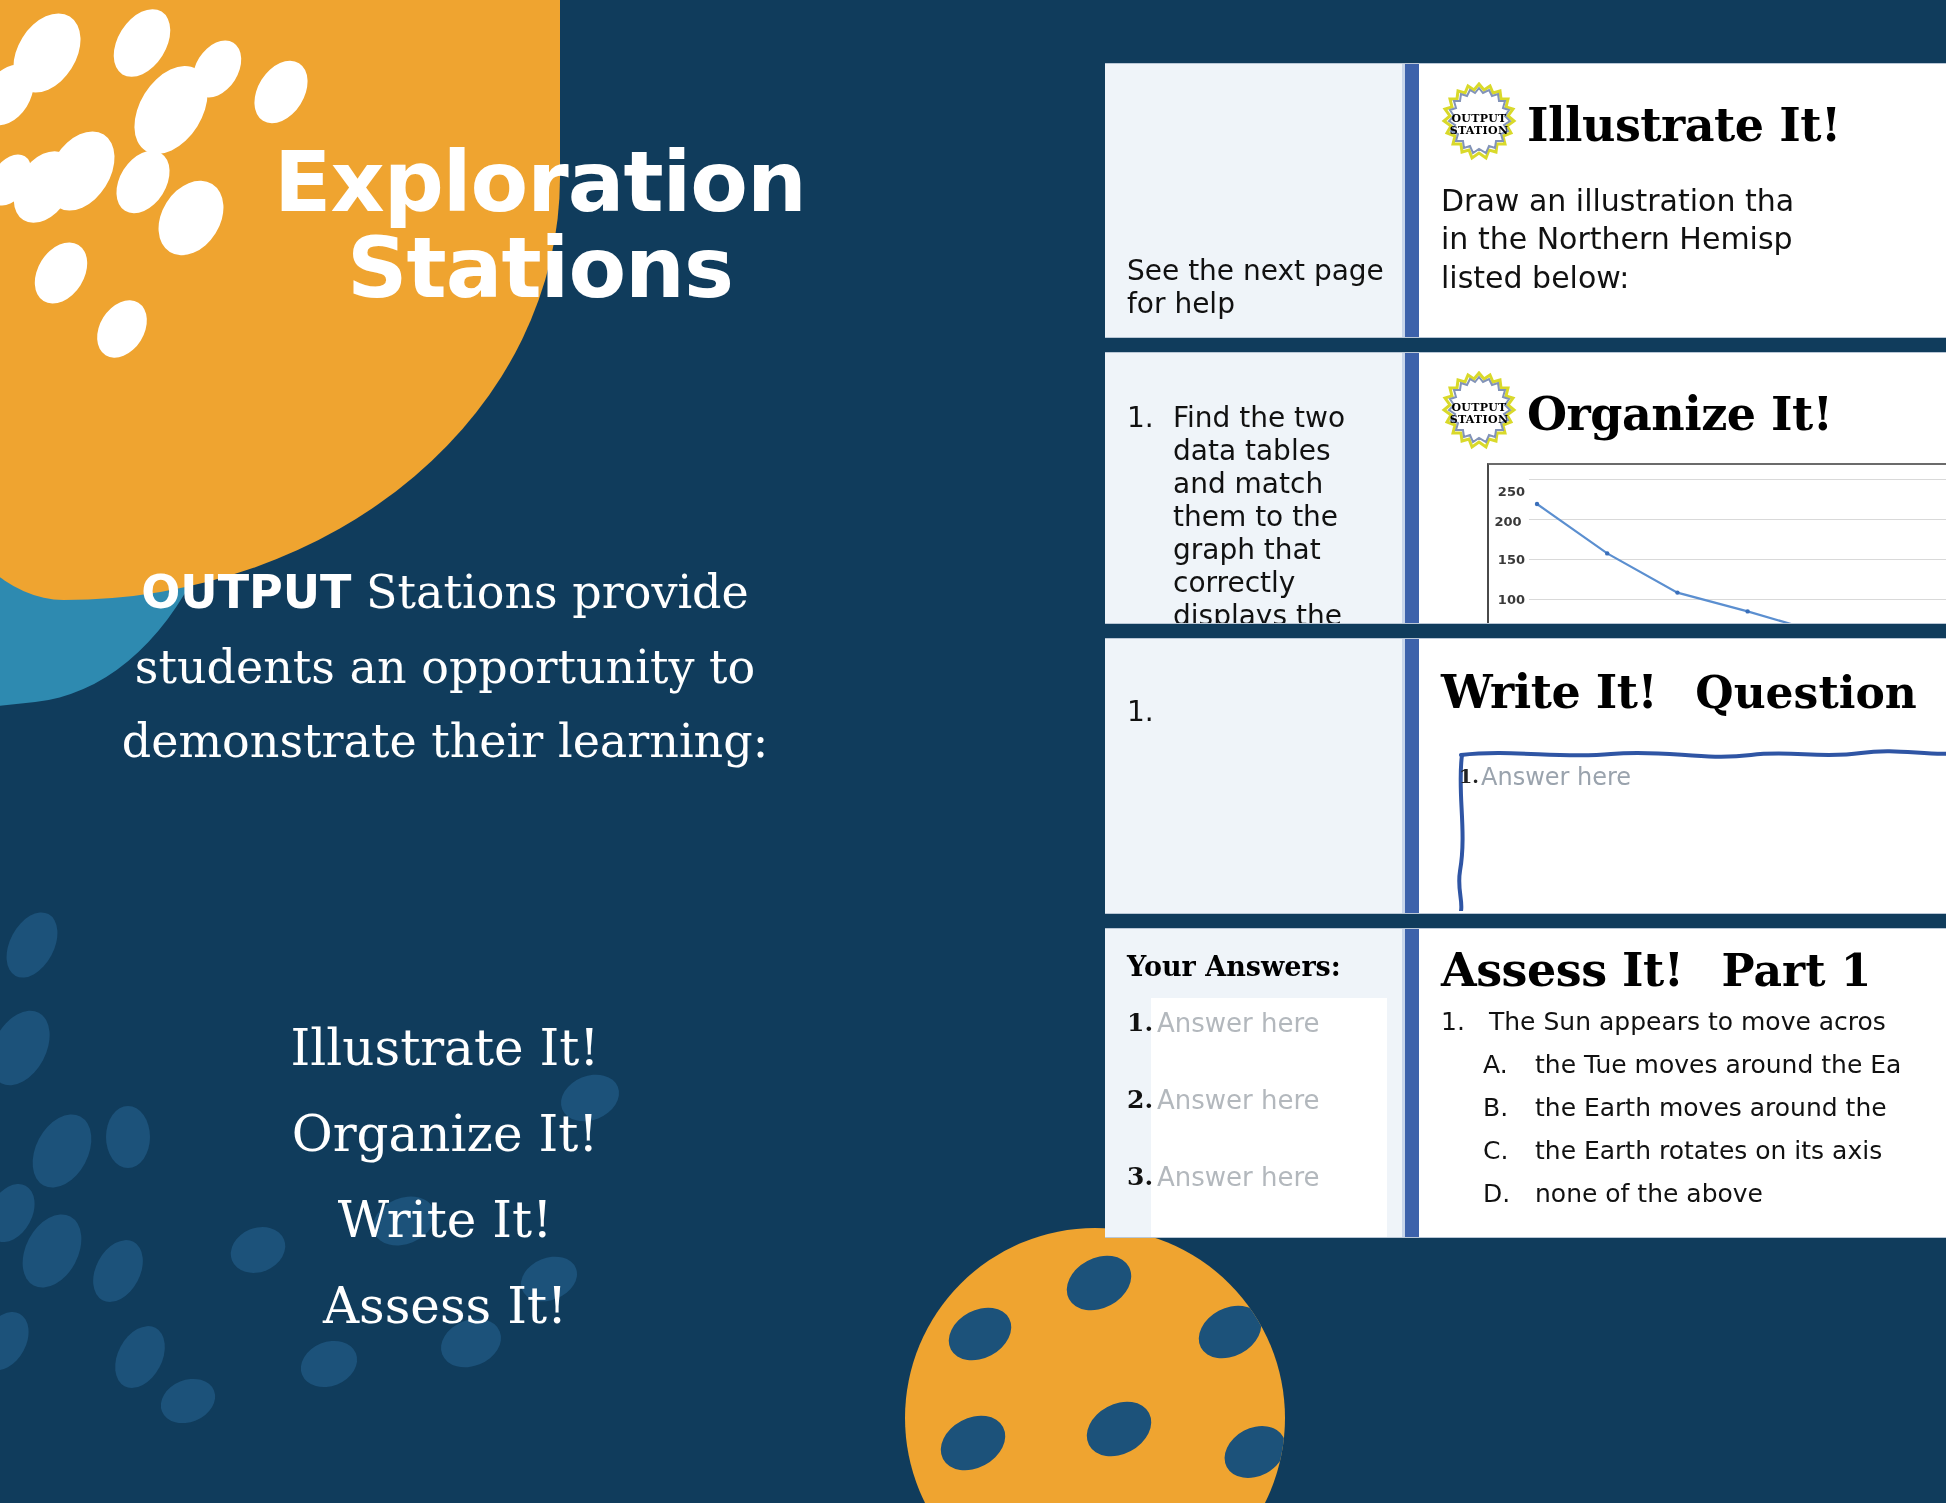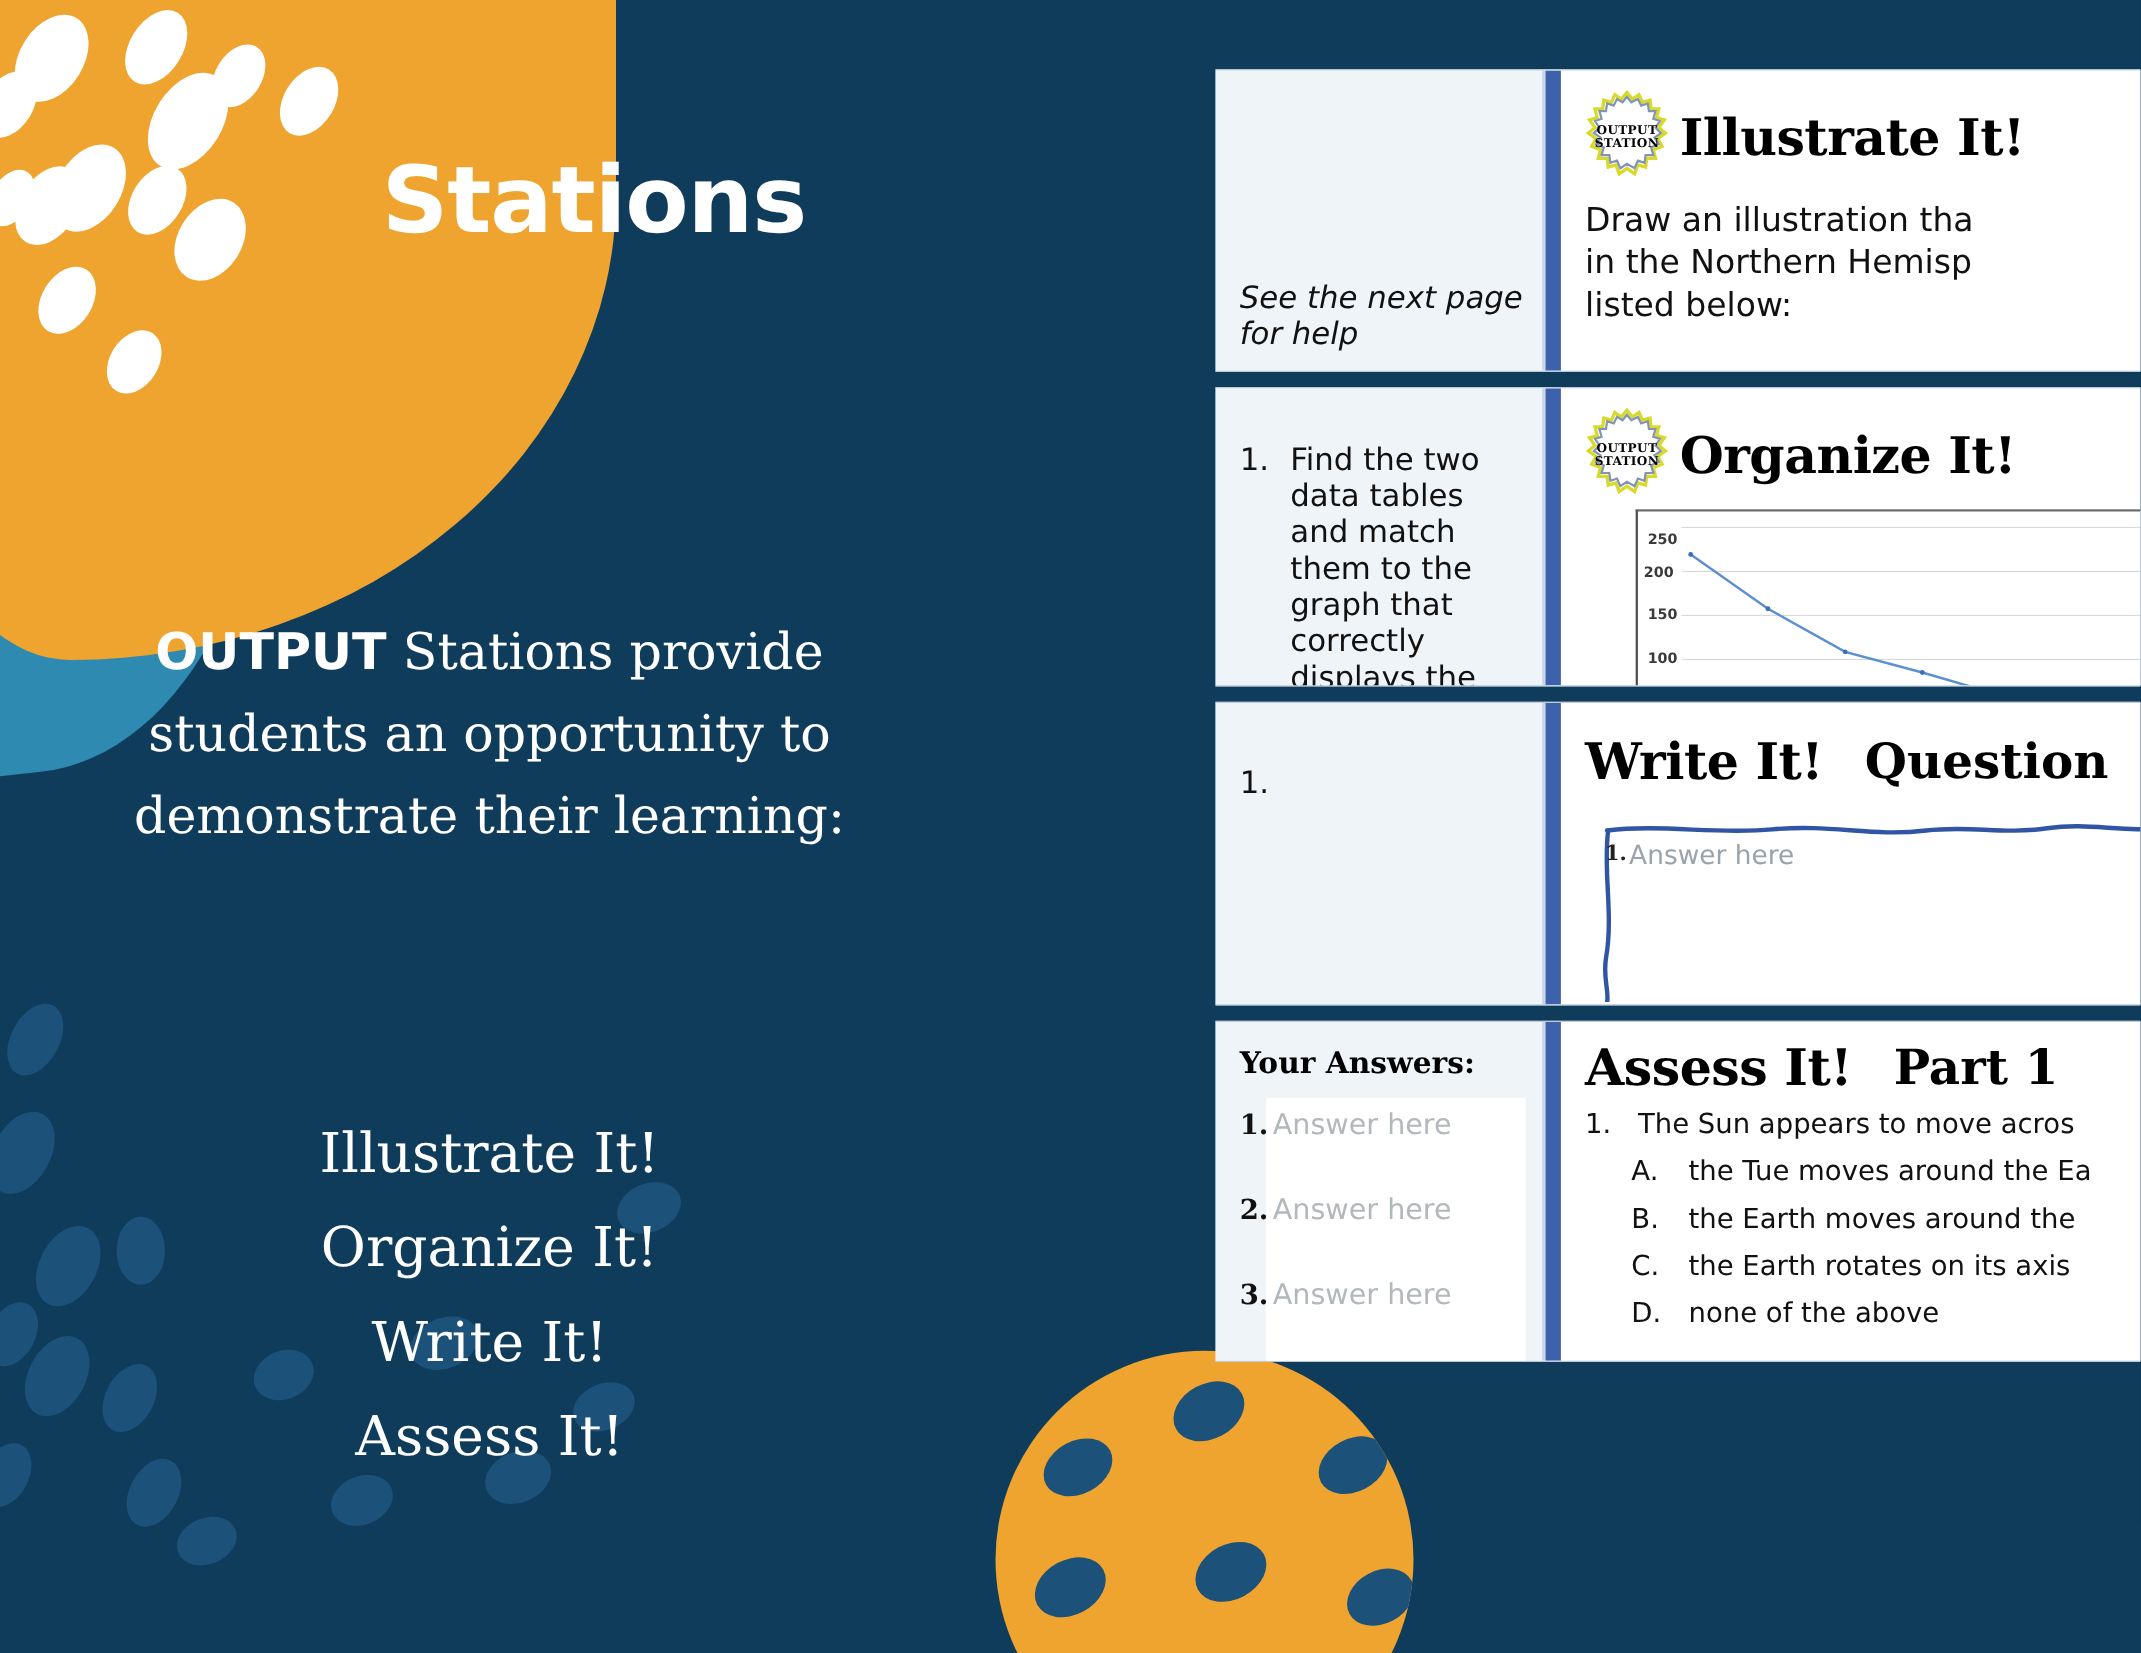--- a/index.html
+++ b/index.html
@@ -128,21 +128,21 @@
   
   .instr {
     font-family: "DejaVu Sans", sans-serif;
     font-size: 28px;
     line-height: 1.18;
     color: #111;
     display: flex;
   }
   .instr-num { width: 46px; flex: 0 0 46px; }
   .instr-body { flex: 1 1 auto; }
-  .instr-plain { font-family: "DejaVu Sans", sans-serif; font-size: 28px; line-height: 1.18; color: #111; font-style: italic; }
+  .instr-plain { font-family: "DejaVu Sans", sans-serif; font-size: 28px; line-height: 1.18; color: #111; }
 
   
   .badge {
     position: relative;
     display: inline-block;
     width: 76px; height: 86px;
     vertical-align: middle;
     flex: 0 0 76px;
   }
   .badge svg { display: block; width: 76px; height: 86px; }
@@ -345,20 +345,21 @@
     <span class="dot dot-navy" style="left:34px;  top:190px; width:68px; height:50px; transform:rotate(-28deg);"></span>
     <span class="dot dot-navy" style="left:180px; top:176px; width:68px; height:50px; transform:rotate(-28deg);"></span>
     <span class="dot dot-navy" style="left:318px; top:200px; width:64px; height:48px; transform:rotate(-28deg);"></span>
     <span class="dot dot-navy" style="left:100px; top:282px; width:68px; height:50px; transform:rotate(-28deg);"></span>
 
   </div>
 
   <div id="left-col">
 
     <div id="page-title">
+      <div>Exploration</div>
       <div>Stations</div>
     </div>
 
     <p id="intro-paragraph"><span class="lead">OUTPUT</span><span> Stations provide students an opportunity to demonstrate their learning:</span></p>
 
     <ul id="station-list">
       <li>Illustrate It!</li>
       <li>Organize It!</li>
       <li>Write It!</li>
       <li>Assess It!</li>

